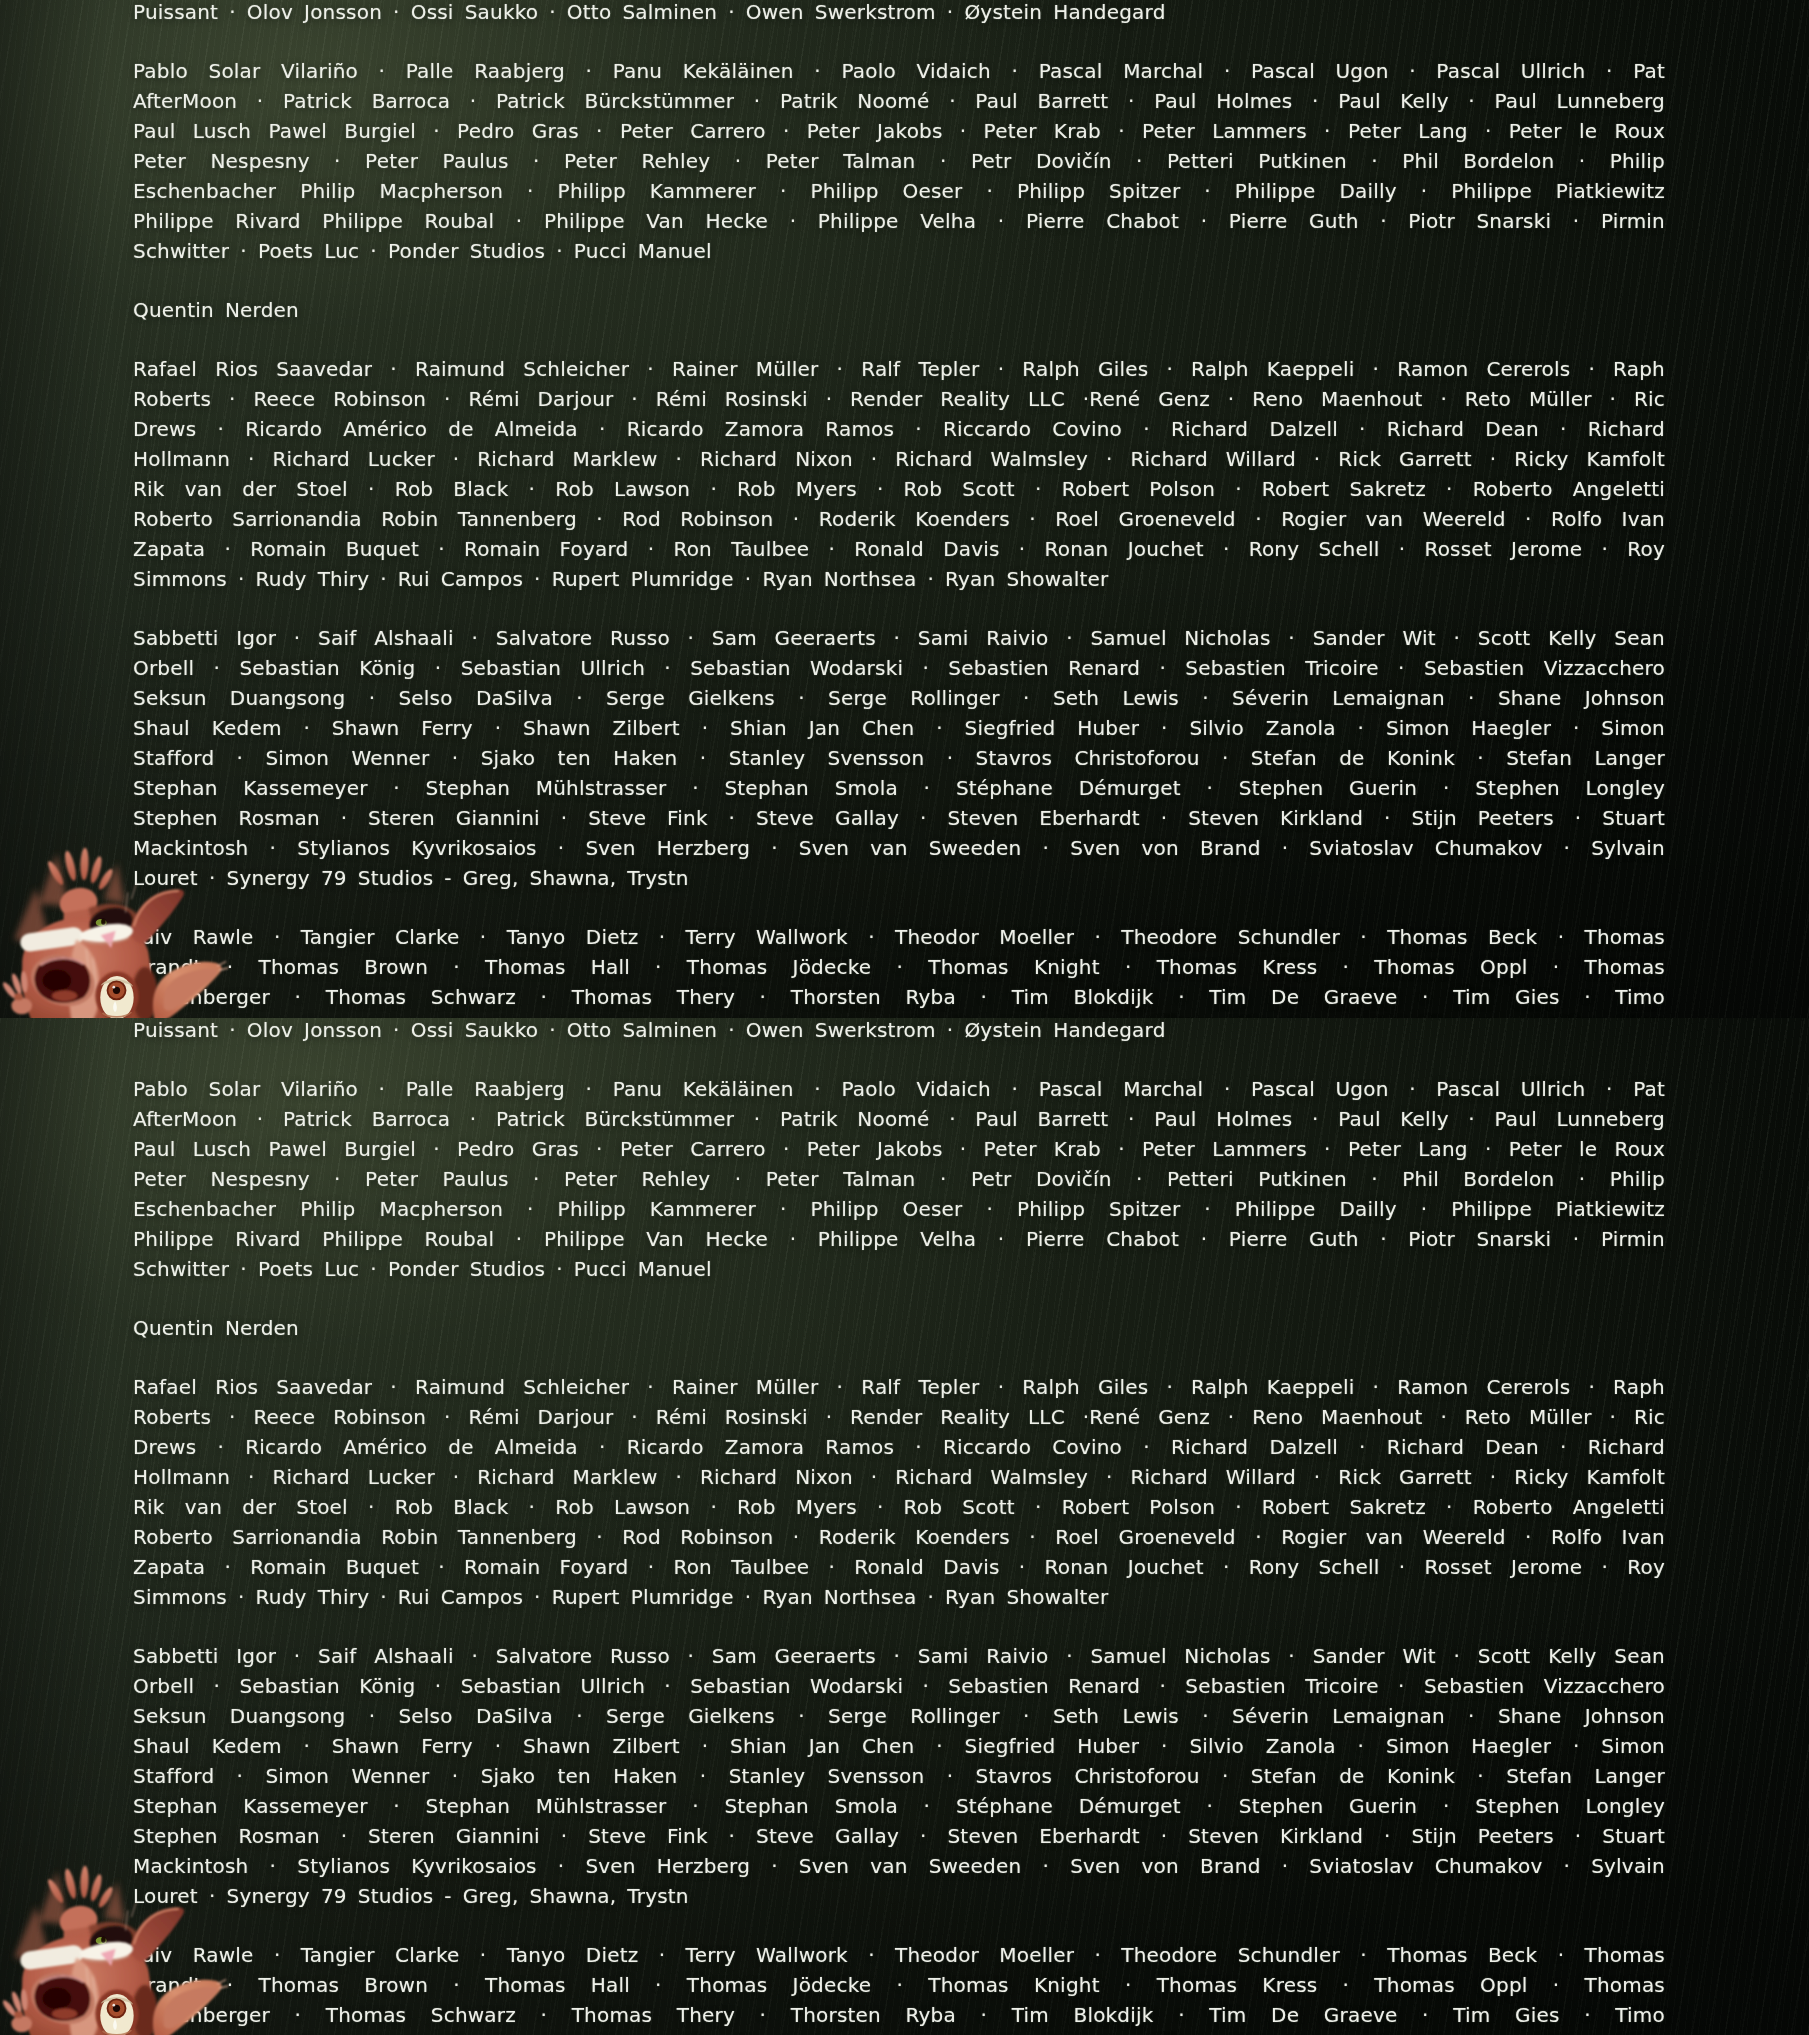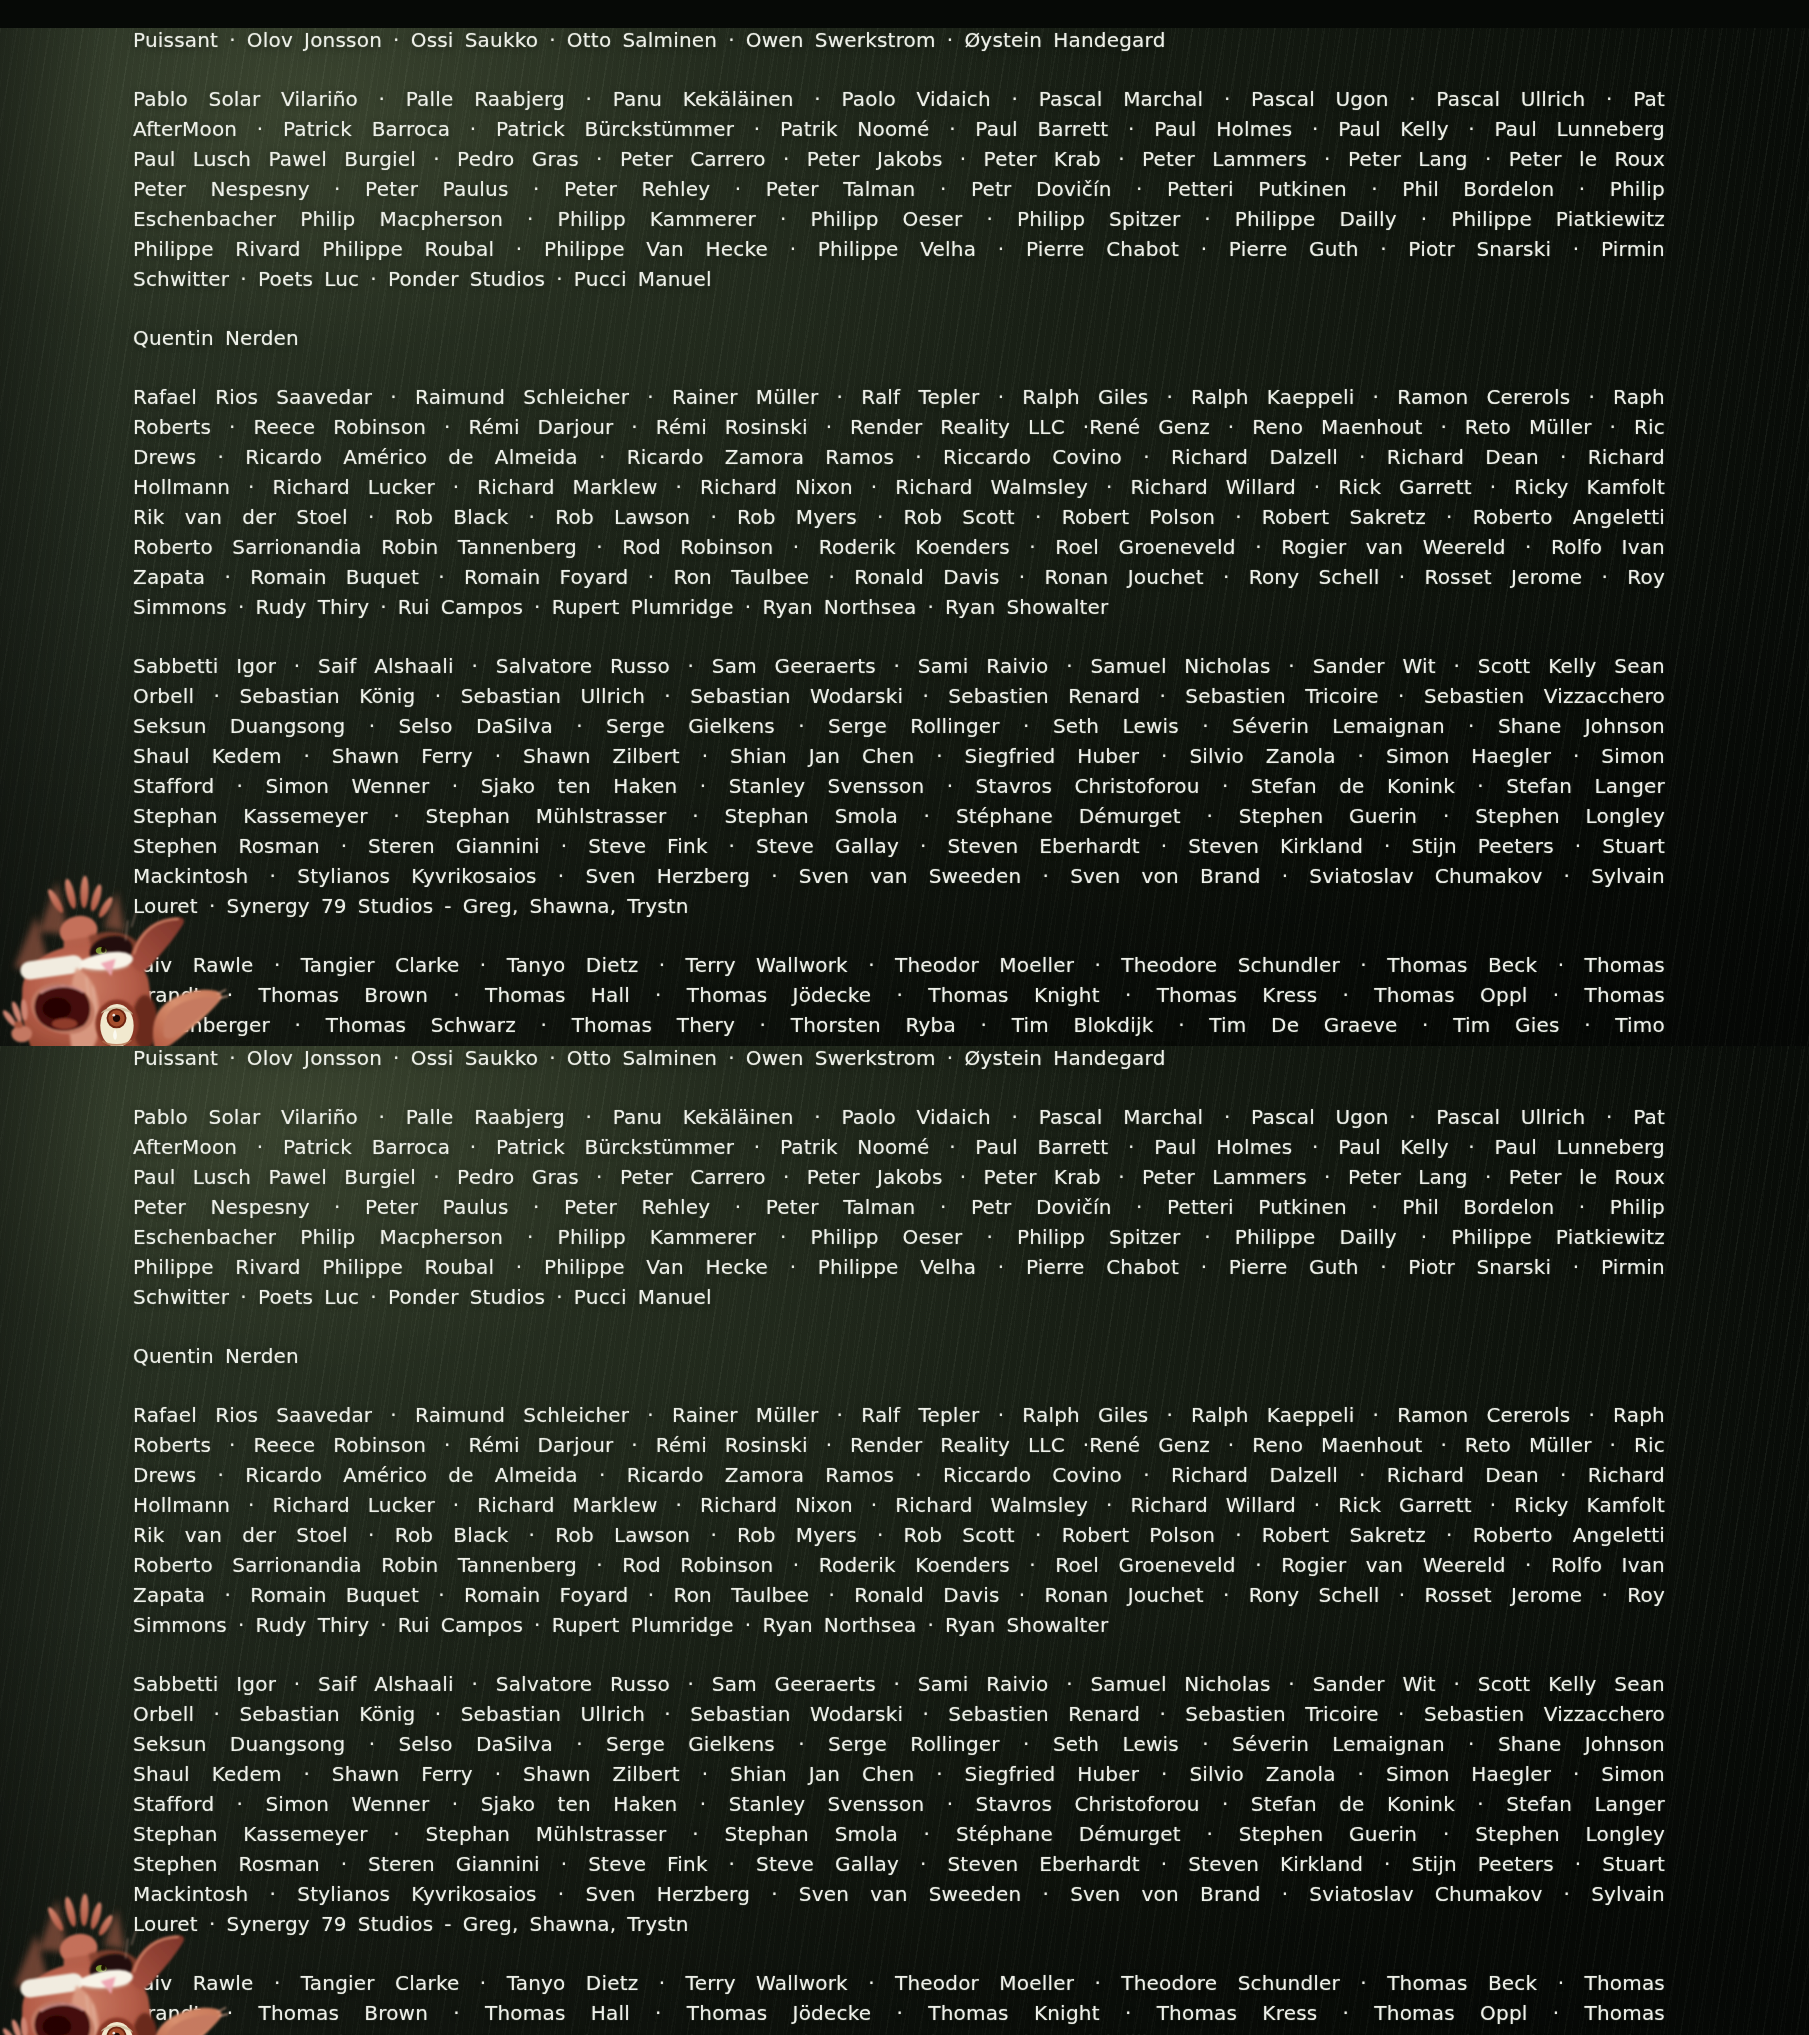--- a/index.html
+++ b/index.html
@@ -7,21 +7,20 @@
          font-family:"DejaVu Sans",sans-serif;}
   .tile{position:absolute;left:0;width:1809px;height:1018px;overflow:hidden;
     background:
       linear-gradient(90deg, rgba(0,0,0,0.30) 0px, rgba(0,0,0,0.0) 109px),
       linear-gradient(180deg, rgba(0,0,0,0) 55%, rgba(0,0,0,0.34) 100%),
       repeating-linear-gradient(100deg, rgba(226,240,214,0.040) 0 1.4px, rgba(0,0,0,0) 1.4px 16.3px),
       repeating-linear-gradient(97deg, rgba(206,228,196,0.030) 0 0.9px, rgba(0,0,0,0) 0.9px 6.8px),
       radial-gradient(1131px 678px at 17% 7%, rgba(84,96,66,0.50) 0%, rgba(48,58,40,0.34) 38%, rgba(0,0,0,0) 72%),
       radial-gradient(1447px 905px at 42% 30%, rgba(40,50,34,0.45) 0%, rgba(0,0,0,0) 75%),
       linear-gradient(103deg, #232b20 0%, #181e15 30%, #10150e 55%, #0a0e09 78%, #070a07 100%);
-    margin-top: 28px;
   }
   #tile-1{top:0;}
   #tile-2{top:1018px;}
   .credits{position:absolute;left:133px;top:-2.7px;width:1532px;
     color:#eef0e9;font-size:20px;line-height:30px;font-weight:normal;
     letter-spacing:0.2px;word-spacing:4.5px;
     text-shadow:0 0 1.4px rgba(240,244,232,0.45), 0 0.9px 6.3px rgba(5,12,5,0.65);}
   .para{margin:0 0 29px 0;}
   .ln{text-align:justify;text-align-last:justify;white-space:normal;}
   .ln.last{text-align-last:left;}

